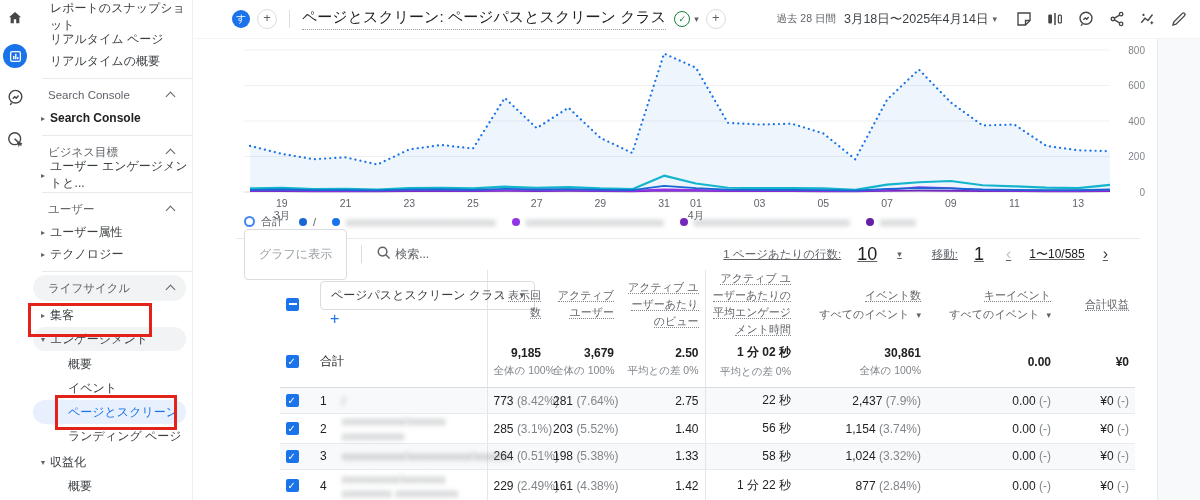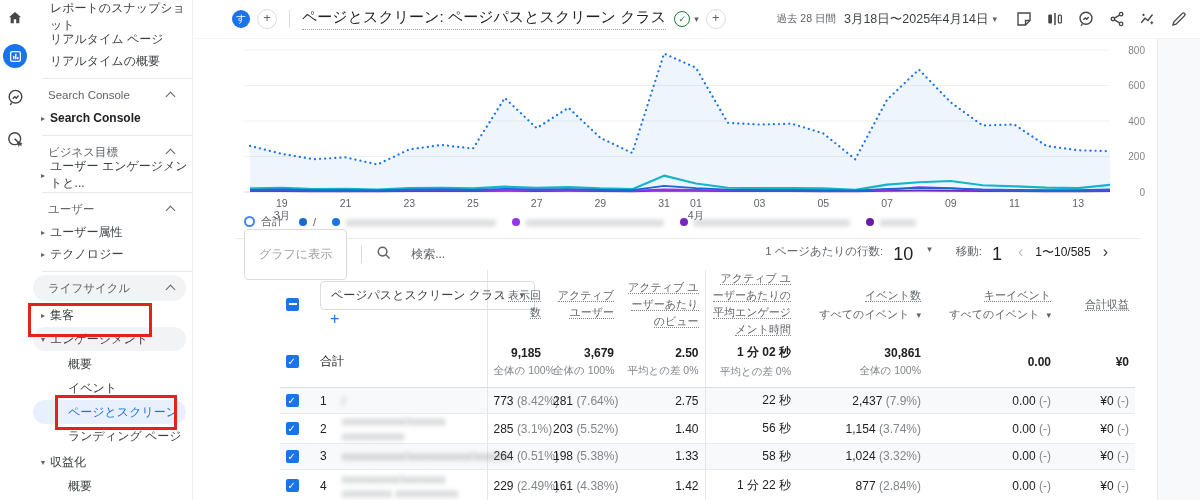--- a/index.html
+++ b/index.html
@@ -57,22 +57,22 @@
   .legend{position:absolute;left:244px;top:214px;display:flex;align-items:center;gap:16px;font-size:11px;color:#5f6368;}
   .lg-item{display:flex;align-items:center;gap:6px;cursor:pointer;}
   .lg-dot{width:8px;height:8px;border-radius:50%;flex:0 0 auto;}
   .lg-ring{width:7px;height:7px;border-radius:50%;border:2px solid #4285f4;background:#fff;flex:0 0 auto;}
   .blur{filter:blur(2.5px);color:#80868b;letter-spacing:0.5px;}
 
   
   .toolbar{position:absolute;left:236px;top:238px;width:904px;height:30px;border-top:1px solid #e8eaed;display:flex;align-items:center;background:#fff;}
   .btn-disabled{margin-left:8px;border:1px solid #dadce0;border-radius:4px;padding:16px 14px;font-size:12px;color:#9aa0a6;background:#fff;}
   .tb-vdiv{width:1px;height:18px;background:#dadce0;margin:0 14px;}
-  .search{display:flex;align-items:center;gap:20px;color:#5f6368;font-size:12px;}
-  .pager{margin-left:auto;display:flex;align-items:flex-start;font-size:11.5px;color:#5f6368;gap:6px;padding-right:26px;}
+  .search{display:flex;align-items:center;gap:4px;color:#5f6368;font-size:12px;}
+  .pager{margin-left:auto;display:flex;align-items:center;font-size:11.5px;color:#5f6368;gap:12px;padding-right:26px;text-decoration:underline;}
   .pager .val{color:#202124;font-size:18px;margin:0 4px;}
   .pg-chev{font-size:16px;line-height:1;padding:0 6px;cursor:pointer;}
   .pg-left{color:#bdc1c6;}
   .pg-right{color:#3c4043;}
   .pg-range{color:#202124;font-size:12px;}
 
   
   table.data{position:absolute;left:280px;top:270px;width:855px;border-collapse:collapse;table-layout:fixed;font-size:12px;}
   table.data td{padding:0 6px;vertical-align:middle;}
   col.c-cb{width:34px;} col.c-num{width:22px;} col.c-path{width:151px;}

